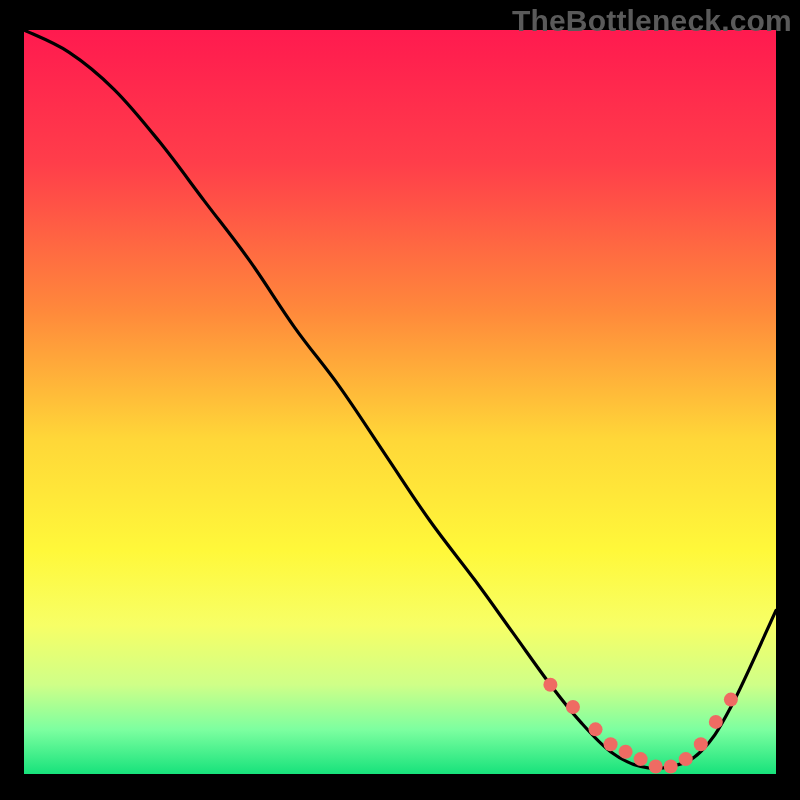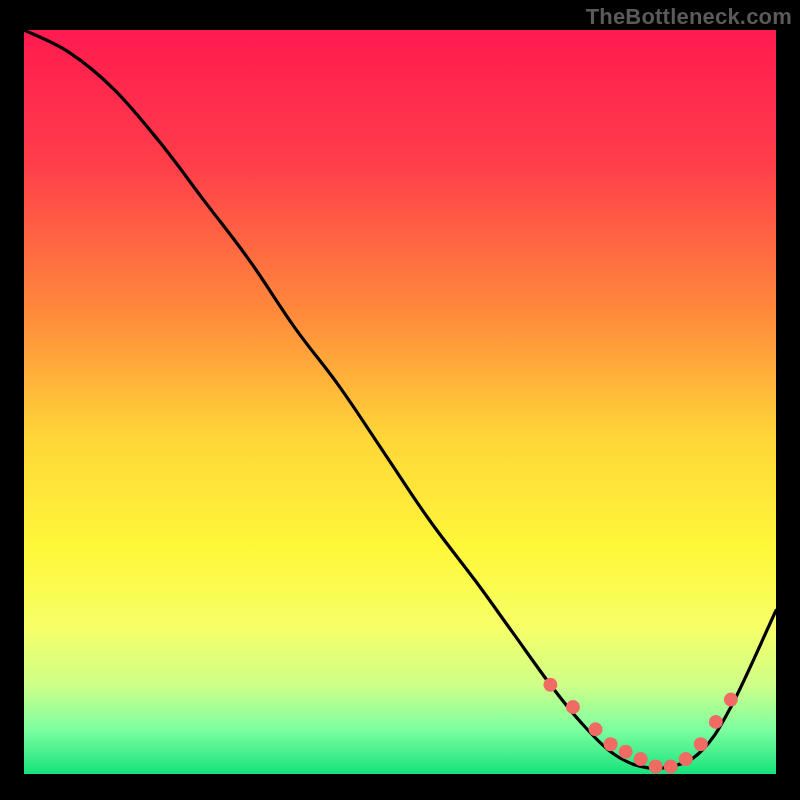--- a/index.html
+++ b/index.html
@@ -15,21 +15,21 @@
     position: relative;
     width: 800px;
     height: 800px;
     background: #000;
   }
   .watermark {
     position: absolute;
     top: 4px;
     right: 8px;
     color: #5a5a5a;
-    font-size: 22px;
+    font-size: 30px;
     font-weight: 600;
     letter-spacing: 0.2px;
     z-index: 10;
   }
   .plot-area {
     position: absolute;
     left: 24px;
     top: 30px;
     width: 752px;
     height: 744px;

